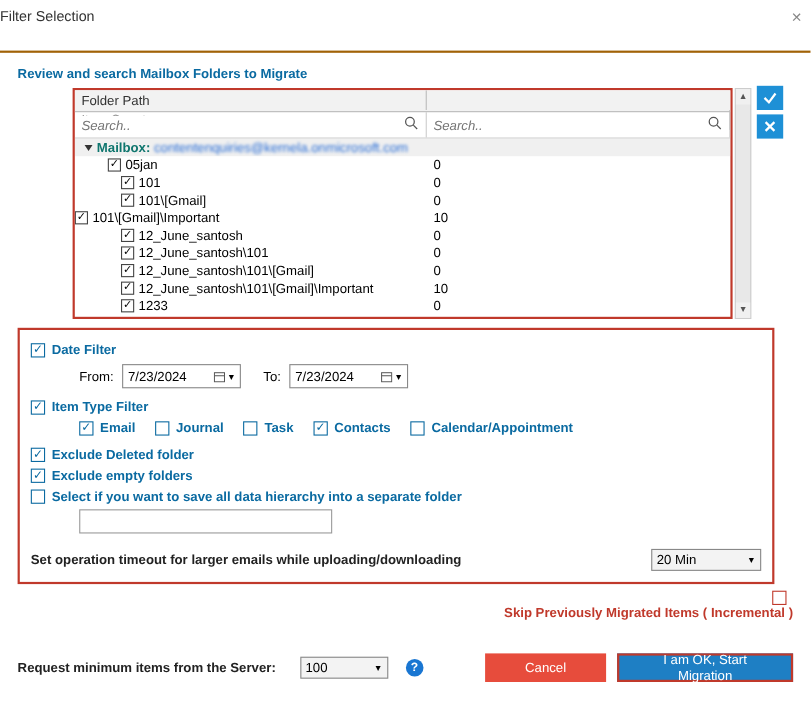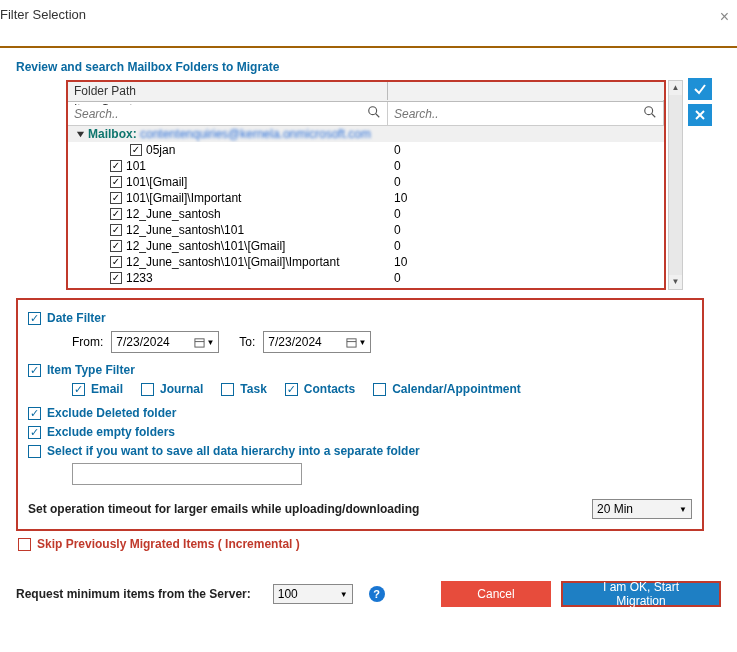--- a/index.html
+++ b/index.html
@@ -250,20 +250,21 @@
     font-size: 12px;
     cursor: pointer;
     justify-content: space-between;
   }
   .combo-timeout { width: 100px; }
   .skip-row {
     margin-top: 6px;
     display: flex;
     align-items: flex-end;
     padding-left: 2px;
+    flex-direction: column;
   }
   .red-chk {
     width: 13px; height: 13px;
     border: 1px solid #c0392b;
     margin-right: 6px;
     cursor: pointer;
   }
   .red-label { color: #c0392b; font-weight: 600; }
   .bottom-row {
     display: flex;
@@ -351,42 +352,42 @@
                 <polygon points="1,2 9,2 5,8" fill="#333"></polygon>
               </svg>
             <span class="mailbox-label">Mailbox:</span>
             <span>&nbsp;</span>
             <span class="mailbox-email">contentenquiries@kernela.onmicrosoft.com</span>
           </div>
           <div class="tree-count"></div>
         </div>
         <div id="folder-rows">
             <div class="tree-row">
-              <div class="tree-label" style="padding-left: 62px;">
+              <div class="tree-label" style="padding-left: 30px;">
                 <span class="chk checked"></span>
                 <span>05jan</span>
               </div>
               <div class="tree-count">0</div>
             </div>
             <div class="tree-row">
               <div class="tree-label" style="padding-left: 42px;">
                 <span class="chk checked"></span>
                 <span>101</span>
               </div>
               <div class="tree-count">0</div>
             </div>
             <div class="tree-row">
               <div class="tree-label" style="padding-left: 42px;">
                 <span class="chk checked"></span>
                 <span>101\[Gmail]</span>
               </div>
               <div class="tree-count">0</div>
             </div>
             <div class="tree-row">
-              <div class="tree-label" style="padding-left: 42px;">
+              <div class="tree-label" style="">
                 <span class="chk checked"></span>
                 <span>101\[Gmail]\Important</span>
               </div>
               <div class="tree-count">10</div>
             </div>
             <div class="tree-row">
               <div class="tree-label" style="padding-left: 42px;">
                 <span class="chk checked"></span>
                 <span>12_June_santosh</span>
               </div>

